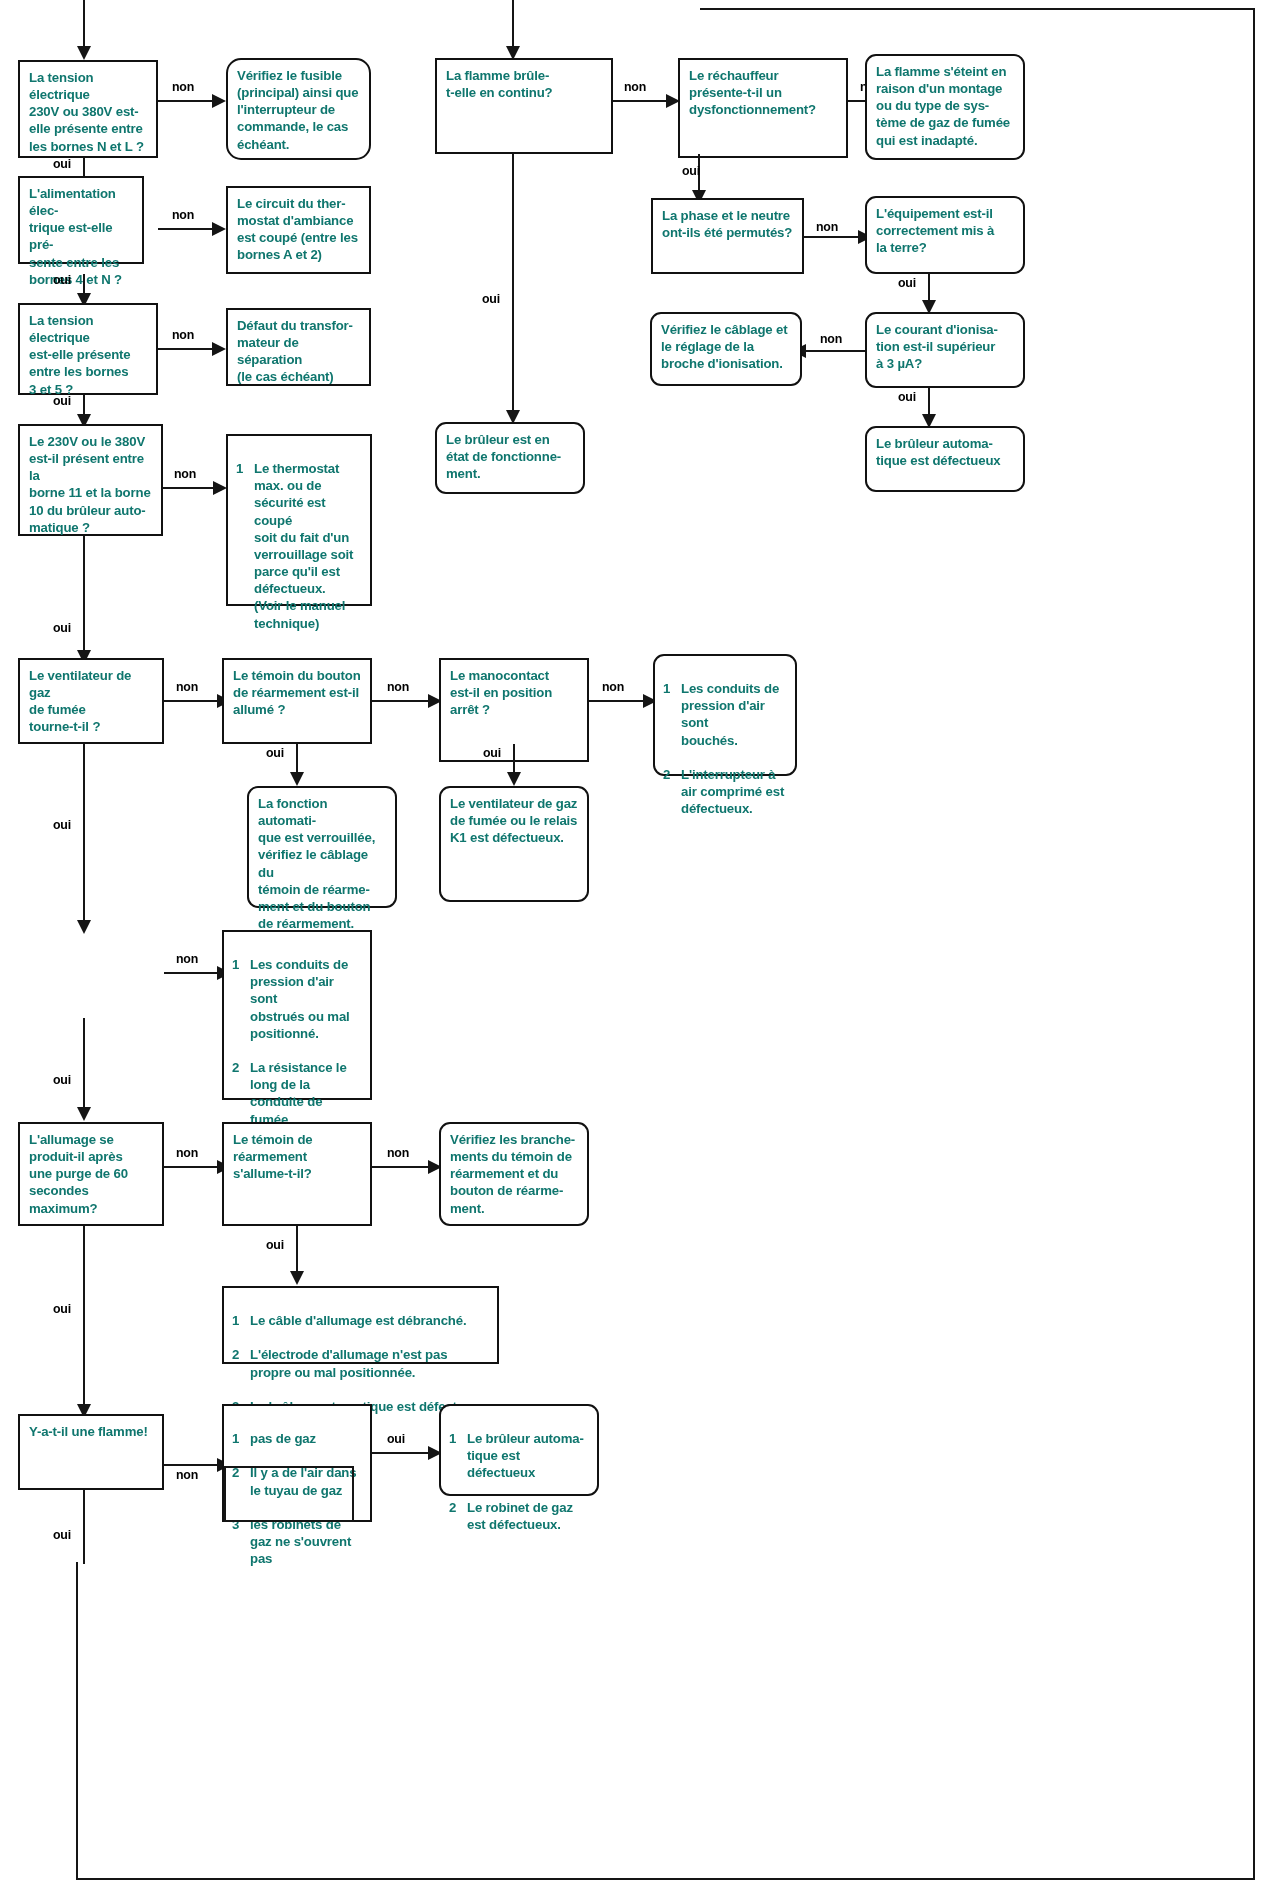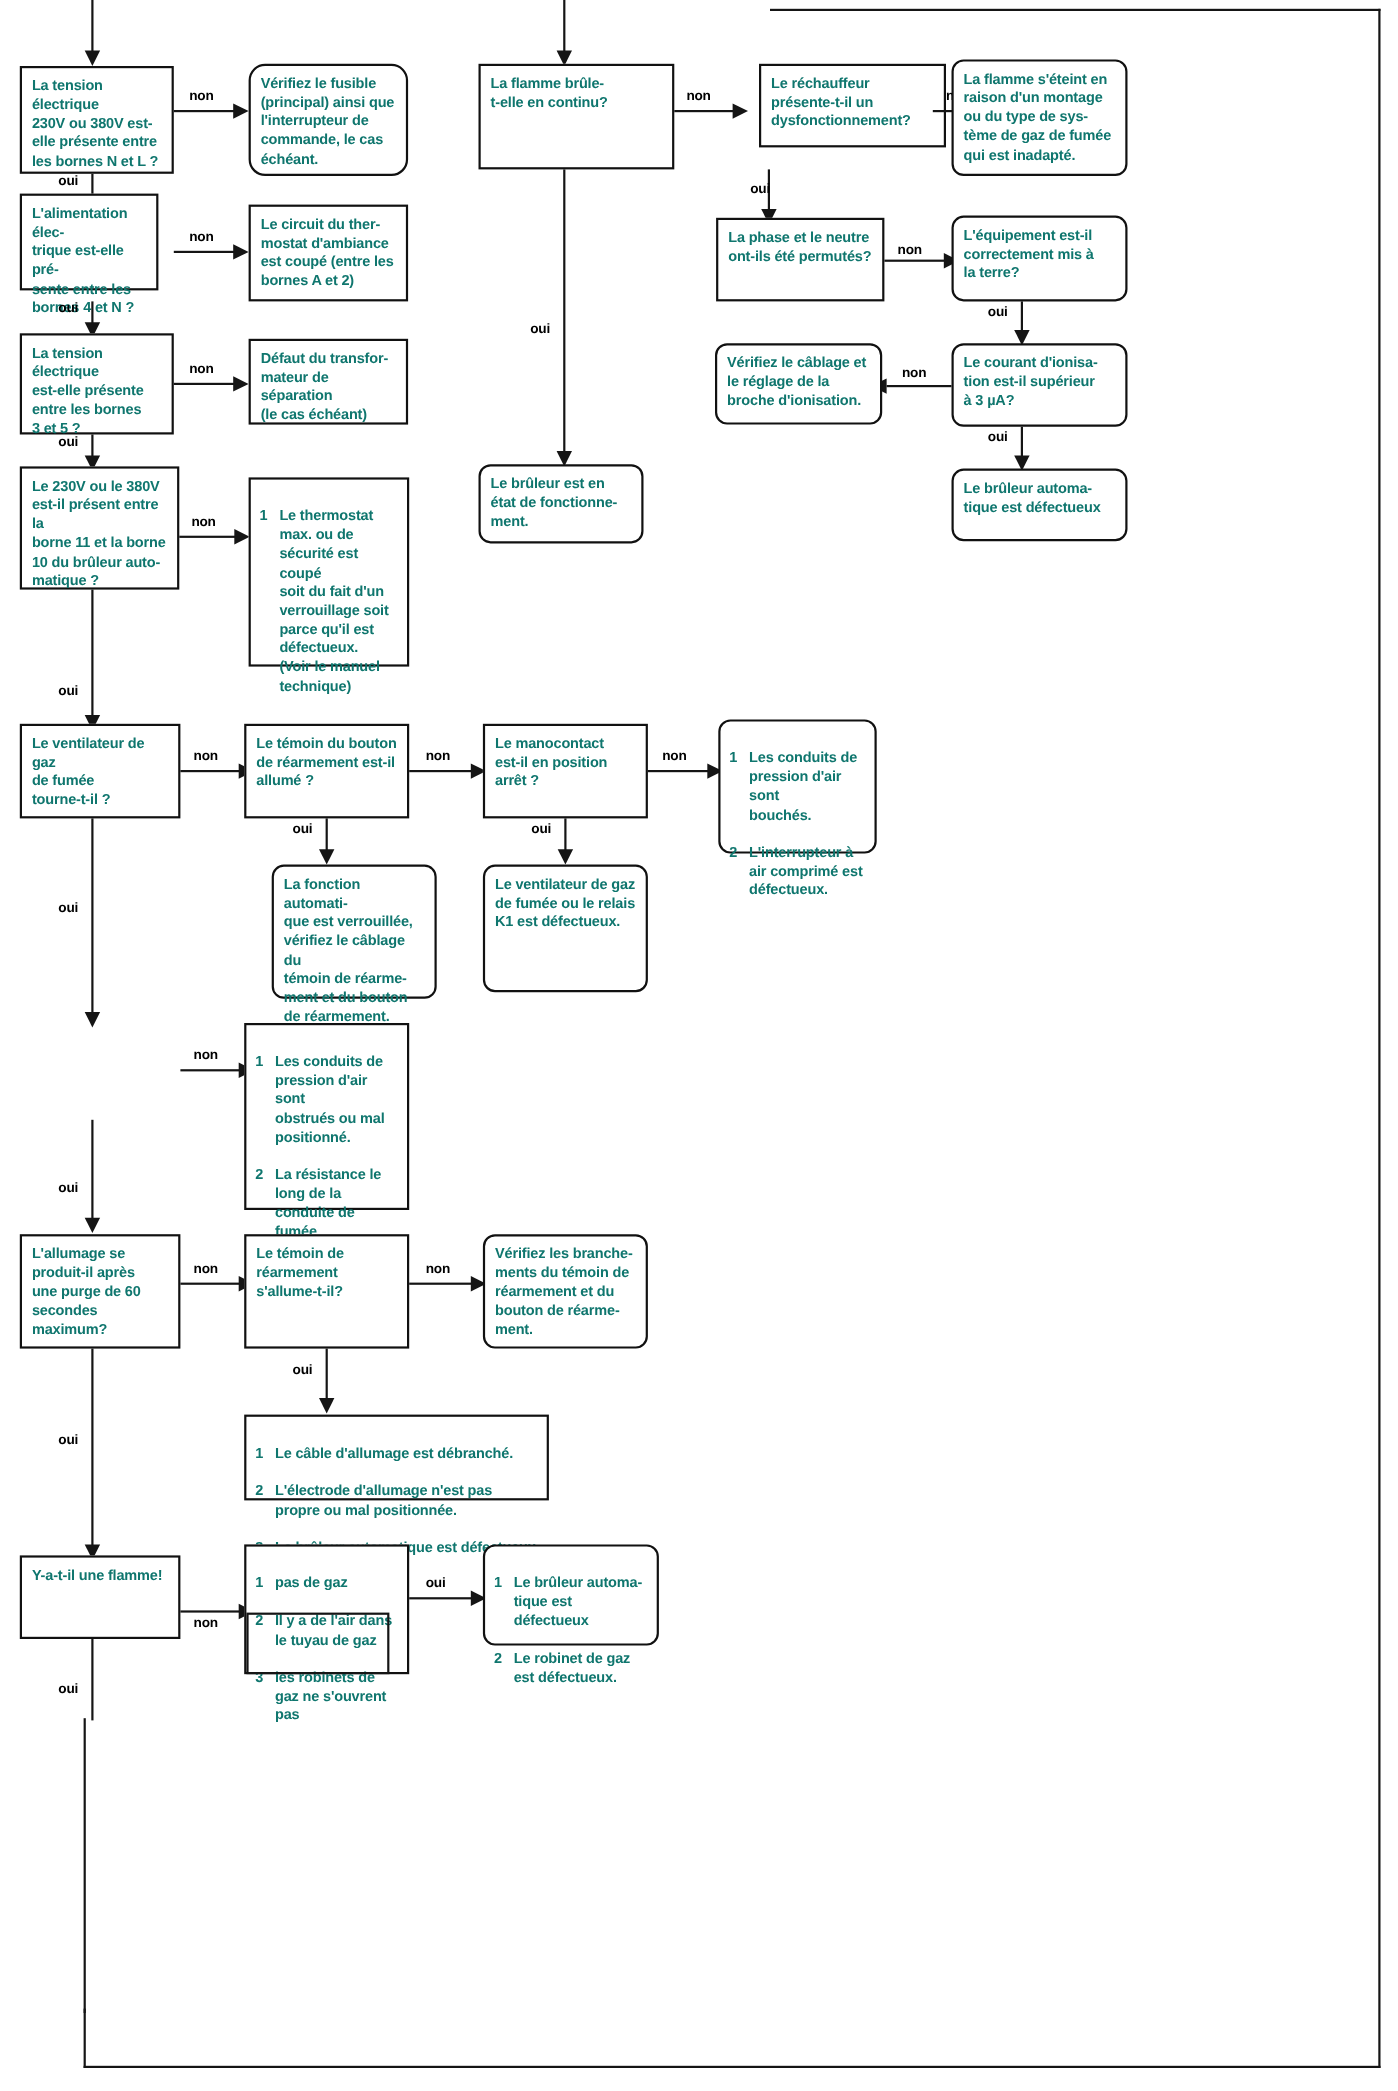--- a/index.html
+++ b/index.html
@@ -176,21 +176,21 @@
   <div class="edge-label" style="left:176px; top:680px;">non</div>
 
   <div class="box" style="left:222px; top:658px; width:150px; height:86px;">Le témoin du bouton
 de réarmement est-il
 allumé ?</div>
 
   <div class="ln h" style="left:372px; top:700px; width:60px;"></div>
   <div class="arrow-r" style="left:428px; top:694px;"></div>
   <div class="edge-label" style="left:387px; top:680px;">non</div>
 
-  <div class="box" style="left:439px; top:658px; width:150px; height:86px;">Le manocontact
+  <div class="box" style="left:439px; top:658px; width:150px; height:104px;">Le manocontact
 est-il en position
 arrêt ?</div>
 
   <div class="ln h" style="left:589px; top:700px; width:58px;"></div>
   <div class="arrow-r" style="left:643px; top:694px;"></div>
   <div class="edge-label" style="left:602px; top:680px;">non</div>
 
   <div class="box listbox rounded" style="left:653px; top:654px; width:144px; height:122px;">
     <div class="listrow">
       <span class="num">1</span>
@@ -354,21 +354,21 @@
   <div class="edge-label" style="left:624px; top:80px;">non</div>
 
   <div class="ln v" style="left:512px; top:154px; height:262px;"></div>
   <div class="arrow-d" style="left:506px; top:410px;"></div>
   <div class="edge-label" style="left:482px; top:292px;">oui</div>
 
   <div class="box rounded" style="left:435px; top:422px; width:150px; height:72px;">Le brûleur est en
 état de fonctionne-
 ment.</div>
 
-  <div class="box" style="left:678px; top:58px; width:170px; height:76px;margin-left:12px;">Le réchauffeur
+  <div class="box" style="left:678px; top:58px; width:170px; height:100px;">Le réchauffeur
 présente-t-il un
 dysfonctionnement?</div>
 
   <div class="ln h" style="left:848px; top:100px; width:58px;"></div>
   <div class="arrow-r" style="left:902px; top:94px;"></div>
   <div class="edge-label" style="left:860px; top:80px;">non</div>
 
   <div class="box rounded" style="left:865px; top:54px; width:160px; height:106px;">La flamme s'éteint en
 raison d'un montage
 ou du type de sys-

